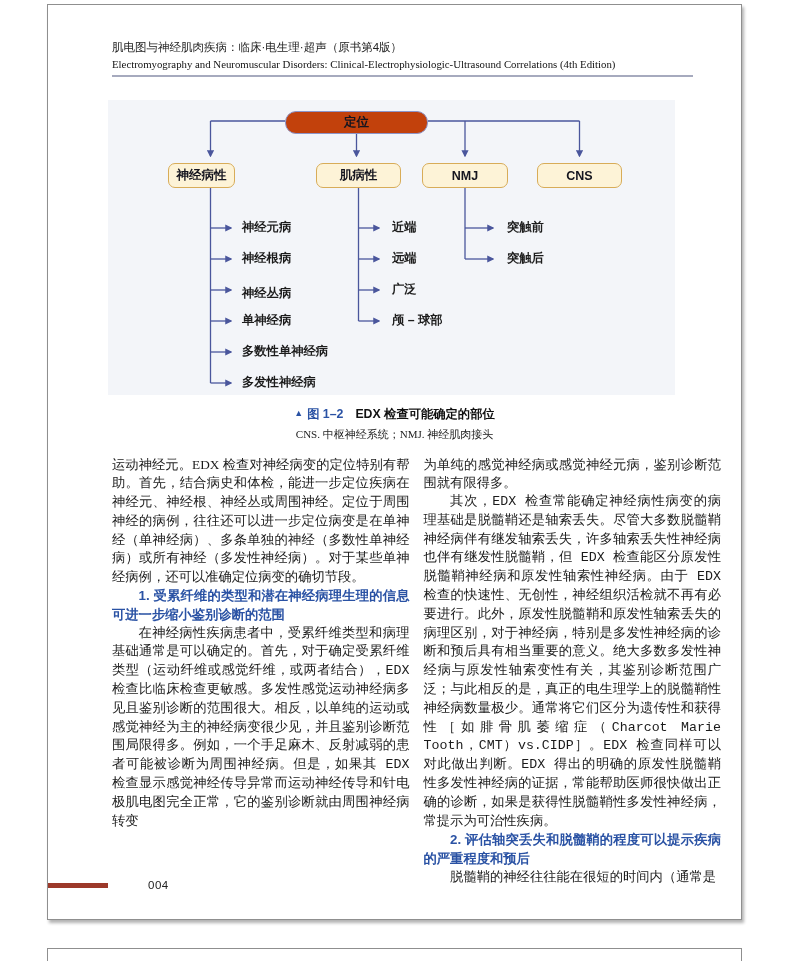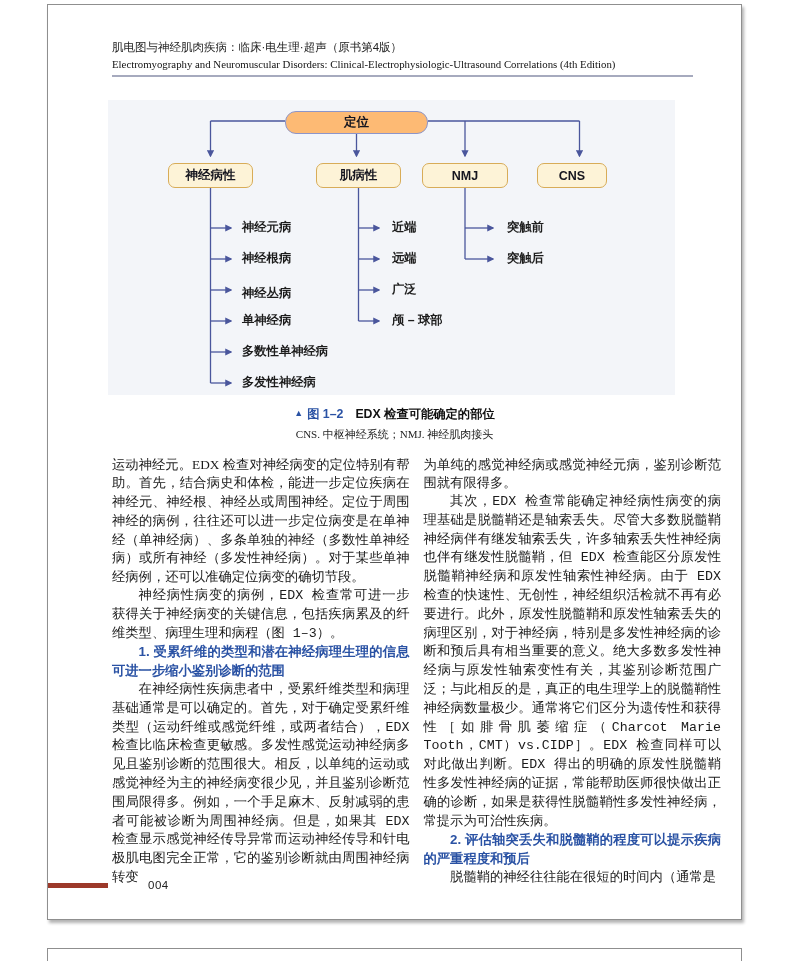--- a/index.html
+++ b/index.html
@@ -46,30 +46,30 @@
     font-family: "Liberation Sans", "DejaVu Sans", sans-serif;
   }
   .fig-panel svg { position: absolute; left: 0; top: 0; }
   .nb {
     position: absolute;
     display: flex; align-items: center; justify-content: center;
     font-weight: bold; font-size: 12.5px; color: #15151f;
   }
   .nb-root {
     left: 177px; top: 11px; width: 143px; height: 23px;
-    background: #fdba74; border: 1.3px solid #8d95c9; border-radius: 11px;
+    background: #c2410c; border: 1.3px solid #8d95c9; border-radius: 11px;
   }
   .nb-cat {
     top: 63px; height: 25px;
     background: #fdf3d7; border: 1.3px solid #d8ac58; border-radius: 7px;
   }
-  .nb-cat1 { left: 60px;  width: 85px; }
+  .nb-cat1 { left: 60px;  width: 67px; }
   .nb-cat2 { left: 208px; width: 85px; }
   .nb-cat3 { left: 314px; width: 86px; }
-  .nb-cat4 { left: 429px; width: 70px; }
+  .nb-cat4 { left: 429px; width: 85px; }
   .leaf {
     position: absolute;
     font-weight: bold; font-size: 12.3px; line-height: 19px;
     color: #1c1c1c; white-space: nowrap;
   }
   .lf-g1 { left: 134px; }
   .lf-g2 { left: 284px; }
   .lf-g3 { left: 399px; }
 
   
@@ -183,21 +183,20 @@
   </div>
 
   <div class="fig-caption">
     <span class="cap-marker">▲</span><span class="cap-label">图 1–2</span><span>EDX 检查可能确定的部位</span>
   </div>
   <div class="fig-note">CNS. 中枢神经系统；NMJ. 神经肌肉接头</div>
 
   <div class="columns">
     <div class="col">
       <p>运动神经元。EDX 检查对神经病变的定位特别有帮助。首先，结合病史和体检，能进一步定位疾病在神经元、神经根、神经丛或周围神经。定位于周围神经的病例，往往还可以进一步定位病变是在单神经（单神经病）、多条单独的神经（多数性单神经病）或所有神经（多发性神经病）。对于某些单神经病例，还可以准确定位病变的确切节段。</p>
-      <p class="p-ind">神经病性病变的病例，EDX 检查常可进一步获得关于神经病变的关键信息，包括疾病累及的纤维类型、病理生理和病程（图 1–3）。</p>
       <p class="h-blue">1. 受累纤维的类型和潜在神经病理生理的信息可进一步缩小鉴别诊断的范围</p>
       <p class="p-ind">在神经病性疾病患者中，受累纤维类型和病理基础通常是可以确定的。首先，对于确定受累纤维类型（运动纤维或感觉纤维，或两者结合），EDX 检查比临床检查更敏感。多发性感觉运动神经病多见且鉴别诊断的范围很大。相反，以单纯的运动或感觉神经为主的神经病变很少见，并且鉴别诊断范围局限得多。例如，一个手足麻木、反射减弱的患者可能被诊断为周围神经病。但是，如果其 EDX 检查显示感觉神经传导异常而运动神经传导和针电极肌电图完全正常，它的鉴别诊断就由周围神经病转变</p>
     </div>
     <div class="col">
       <p>为单纯的感觉神经病或感觉神经元病，鉴别诊断范围就有限得多。</p>
       <p class="p-ind">其次，EDX 检查常能确定神经病性病变的病理基础是脱髓鞘还是轴索丢失。尽管大多数脱髓鞘神经病伴有继发轴索丢失，许多轴索丢失性神经病也伴有继发性脱髓鞘，但 EDX 检查能区分原发性脱髓鞘神经病和原发性轴索性神经病。由于 EDX 检查的快速性、无创性，神经组织活检就不再有必要进行。此外，原发性脱髓鞘和原发性轴索丢失的病理区别，对于神经病，特别是多发性神经病的诊断和预后具有相当重要的意义。绝大多数多发性神经病与原发性轴索变性有关，其鉴别诊断范围广泛；与此相反的是，真正的电生理学上的脱髓鞘性神经病数量极少。通常将它们区分为遗传性和获得性［如腓骨肌萎缩症（Charcot Marie Tooth，CMT）vs.CIDP］。EDX 检查同样可以对此做出判断。EDX 得出的明确的原发性脱髓鞘性多发性神经病的证据，常能帮助医师很快做出正确的诊断，如果是获得性脱髓鞘性多发性神经病，常提示为可治性疾病。</p>
       <p class="h-blue">2. 评估轴突丢失和脱髓鞘的程度可以提示疾病的严重程度和预后</p>
       <p class="p-ind">脱髓鞘的神经往往能在很短的时间内（通常是</p>
     </div>
   </div>

